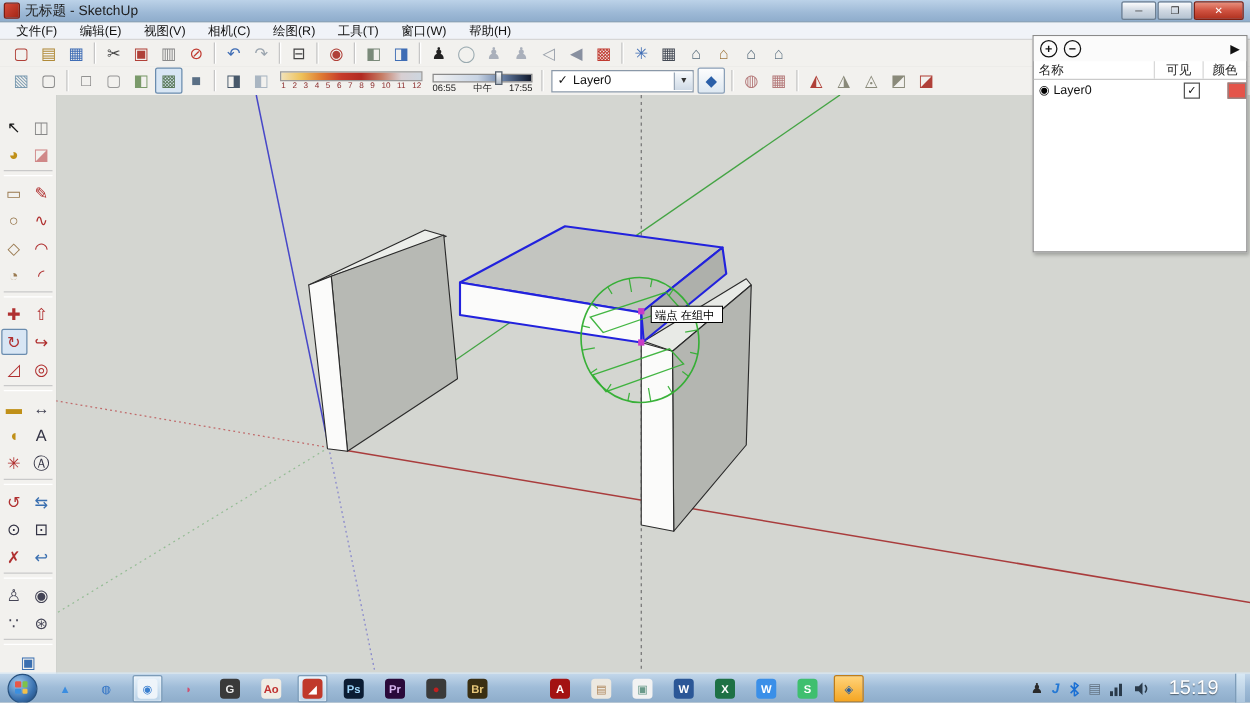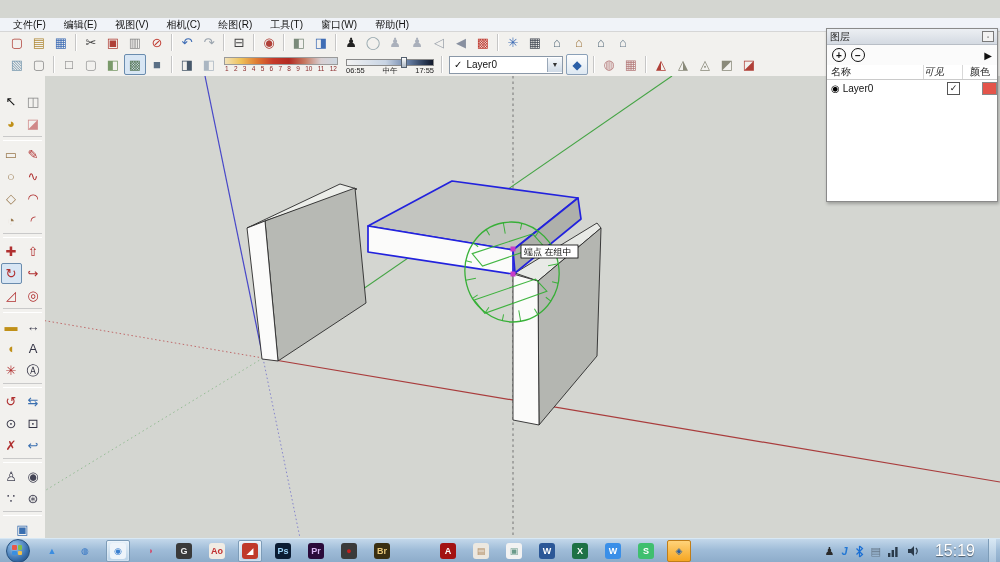--- a/index.html
+++ b/index.html
@@ -21,21 +21,21 @@
   .tbar{background:#f2f1ee;display:flex;align-items:center;padding-left:6px;}
   .tbi{width:20px;height:19px;display:flex;align-items:center;justify-content:center;border:1px solid transparent;border-radius:2px;}
   .tbi span{font-size:13px;line-height:13px;}
   .tbi.sel{background:#d8e6f4;border-color:#6a8cae;}
   .vsep{width:0;height:17px;border-left:1px solid #c6c6c6;border-right:1px solid #ffffff;margin:0 3px;}
   
   #datestrip{display:flex;flex-direction:column;margin:0 4px;width:114px;}
   #datebar{height:6px;border:1px solid #9a9a9a;background:linear-gradient(to right,#f2e2b8,#eec25a,#df7a32,#c63a2a,#b22a22,#c67a62,#d8cfd2,#cdd6df);}
   #datenums{display:flex;justify-content:space-between;padding:0 1px;}
   #datenums i{font-style:normal;font-size:6.5px;color:#8a2a2a;}
-  #timeslider{width:88px;margin:4px 4px;position:relative;height:18px;}
+  #timeslider{width:80px;margin:4px 4px;position:relative;height:18px;}
   #timetrack{position:absolute;left:0;right:0;top:3px;height:5px;border:1px solid #8a8a8a;background:linear-gradient(to right,#f2f2f2,#c8d4e4 45%,#6a82a8 70%,#2a3a55 90%,#11182a);}
   #timehandle{position:absolute;left:62%;top:1px;width:4px;height:9px;background:linear-gradient(#fdfdfd,#aab6c4);border:1px solid #55606e;}
   #timelabels{position:absolute;left:0;right:0;top:10px;display:flex;justify-content:space-between;}
   #timelabels span{font-size:7.5px;color:#222;}
   
   #layercombo{width:112px;height:16px;background:#fff;border:1px solid #8a98a8;display:flex;align-items:center;margin:0 3px;position:relative;}
   #layercombo .chk{font-size:10px;margin:0 4px;color:#111;}
   #layercombo .val{font-size:10px;color:#111;flex:1;}
   #layercombo .drop{width:14px;height:14px;border-left:1px solid #9aa8b8;background:linear-gradient(#f5f8fb,#cfdae6);display:flex;align-items:center;justify-content:center;font-size:7px;color:#333;}
   #layermgr{width:20px;height:19px;border:1px solid #8aa0b8;border-radius:2px;background:linear-gradient(#fdfdfd,#dde8f2);display:flex;align-items:center;justify-content:center;margin-right:2px;}
@@ -52,21 +52,21 @@
   
   #layerspanel{position:absolute;left:826px;top:28px;width:170px;height:172px;background:#fff;border:1px solid #8a8a8a;box-shadow:1px 2px 3px rgba(0,0,0,.25);font-size:10px;}
   #lp-title{height:15px;background:linear-gradient(#eceff3,#d4dae2);border-bottom:1px solid #b8bec6;display:flex;align-items:center;padding:0 3px;}
   #lp-title .t{flex:1;color:#222;}
   #lp-collapse{width:10px;height:9px;border:1px solid #7a7a7a;background:#f2f2f2;display:flex;align-items:center;justify-content:center;font-size:6px;color:#444;}
   #lp-tools{height:20px;display:flex;align-items:center;padding:0 5px;background:#fbfbfb;}
   .lp-round{width:12px;height:12px;border:1.4px solid #111;border-radius:50%;display:flex;align-items:center;justify-content:center;font-size:10px;line-height:9px;color:#111;margin-right:5px;font-weight:bold;}
   #lp-detail{margin-left:auto;font-size:10px;color:#111;}
   #lp-head{display:flex;border-bottom:1px solid #cacaca;color:#222;height:14px;align-items:center;}
   #lp-head .c1{flex:1;padding-left:4px;border-right:1px solid #d8d8d8;}
-  #lp-head .c2{width:38px;text-align:left;border-right:1px solid #d8d8d8;font-style:italic;}
+  #lp-head .c2{width:38px;text-align:center;border-right:1px solid #d8d8d8;}
   #lp-head .c3{width:34px;text-align:center;}
   #lp-row{display:flex;height:16px;align-items:center;}
   #lp-row .radio{font-size:10px;margin:0 3px 0 4px;}
   #lp-row .nm{flex:1;color:#111;}
   #lp-row .cb{width:11px;height:11px;border:1px solid #555;background:#fff;font-size:9px;line-height:10px;text-align:center;color:#111;margin:0 14px;}
   #lp-row .sw{width:13px;height:11px;border:1px solid #888;margin-left:8px;}
   
   #taskbar{position:absolute;left:0;top:538px;width:1000px;height:24px;background:linear-gradient(#c3d7ea,#9fbcd8 45%,#8cabc9);border-top:1px solid #d8e8f4;display:flex;align-items:center;}
   #startorb{width:22px;height:22px;border-radius:50%;margin:0 10px 0 6px;background:radial-gradient(circle at 35% 30%,#9ec8ee,#3a72b0 60%,#1d3f6a);border:1px solid #27517f;position:relative;}
   #startorb .flag{position:absolute;left:5px;top:5px;width:10px;height:10px;display:grid;grid-template-columns:1fr 1fr;grid-template-rows:1fr 1fr;gap:1px;}
@@ -79,20 +79,29 @@
   #tray{margin-left:auto;display:flex;align-items:center;gap:7px;padding-right:4px;}
   #tray .tico{font-size:11px;line-height:11px;}
   #clock{font-size:16px;color:#fff;text-shadow:0 1px 1px rgba(0,0,0,.5);margin:0 6px 0 8px;}
   #showdesk{width:7px;height:24px;background:linear-gradient(#d8e8f4,#aac4dc);border-left:1px solid #7d9cb8;}
 </style>
 </head>
 <body>
 
 <div id="screen">
 
+  <div id="titlebar">
+    <div class="applogo"></div>
+    <div class="ttl">无标题 - SketchUp</div>
+    <div id="winbtns">
+      <div class="wbtn min">─</div>
+      <div class="wbtn max">❐</div>
+      <div class="wbtn close">✕</div>
+    </div>
+  </div>
 
   <div id="menubar">
       <span class="menu-item">文件(F)</span>
       <span class="menu-item">编辑(E)</span>
       <span class="menu-item">视图(V)</span>
       <span class="menu-item">相机(C)</span>
       <span class="menu-item">绘图(R)</span>
       <span class="menu-item">工具(T)</span>
       <span class="menu-item">窗口(W)</span>
       <span class="menu-item">帮助(H)</span>
@@ -437,24 +446,20 @@
           <polygon points="470,293 534,283 543,297 478,308" fill="none" stroke="#2fae2f" stroke-width="1.1" opacity="0.9"></polygon>
         </g>
         <rect x="510.5" y="246.5" width="5" height="5" fill="#c83cc8"></rect>
         <rect x="510.5" y="271.5" width="5" height="5" fill="#c83cc8"></rect>
         <rect x="521" y="245" width="57" height="13" fill="#ffffff" stroke="#000" stroke-width="0.8"></rect>
         <text x="524" y="255" font-size="9" fill="#000">端点 在组中</text>
       </svg>
   </div>
 
   <div id="layerspanel">
-    <div id="lp-title">
-      <span class="t">图层</span>
-      <span id="lp-collapse">▫</span>
-    </div>
     <div id="lp-tools">
       <span class="lp-round">+</span>
       <span class="lp-round">−</span>
       <span id="lp-detail">▶</span>
     </div>
     <div id="lp-head">
       <span class="c1">名称</span>
       <span class="c2">可见</span>
       <span class="c3">颜色</span>
     </div>

